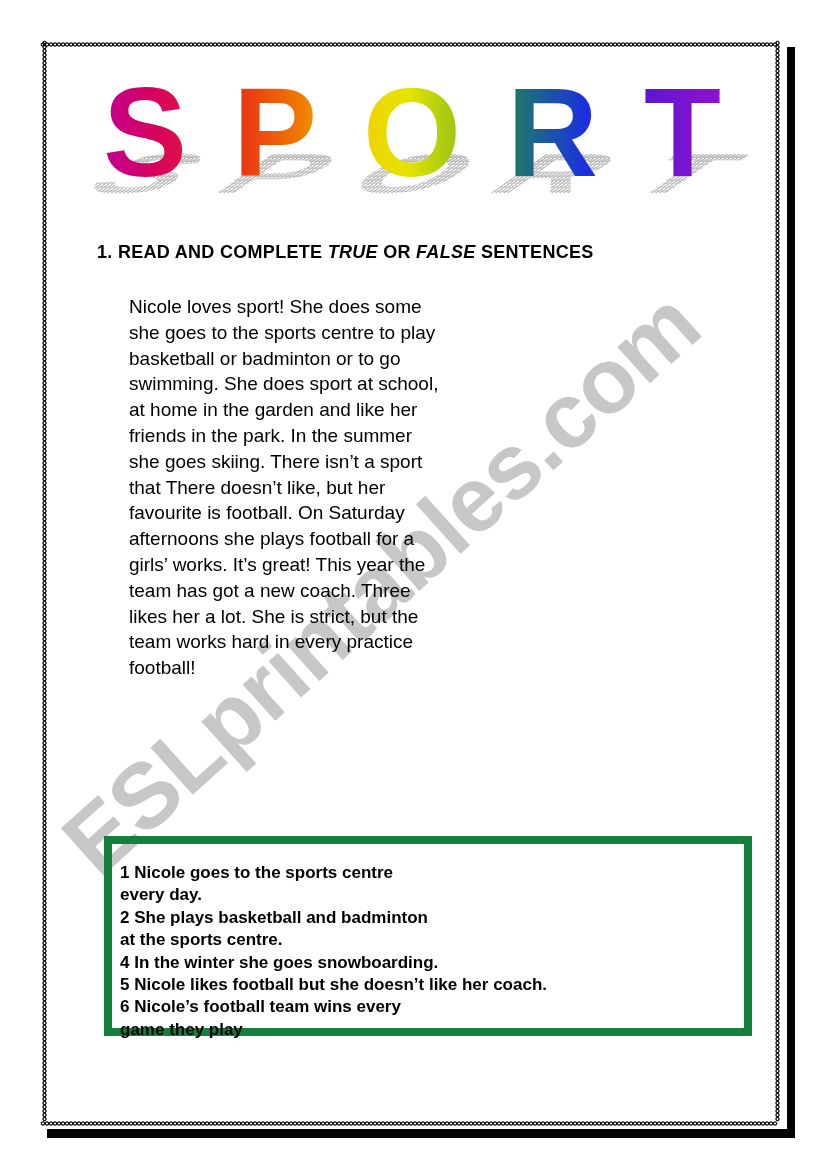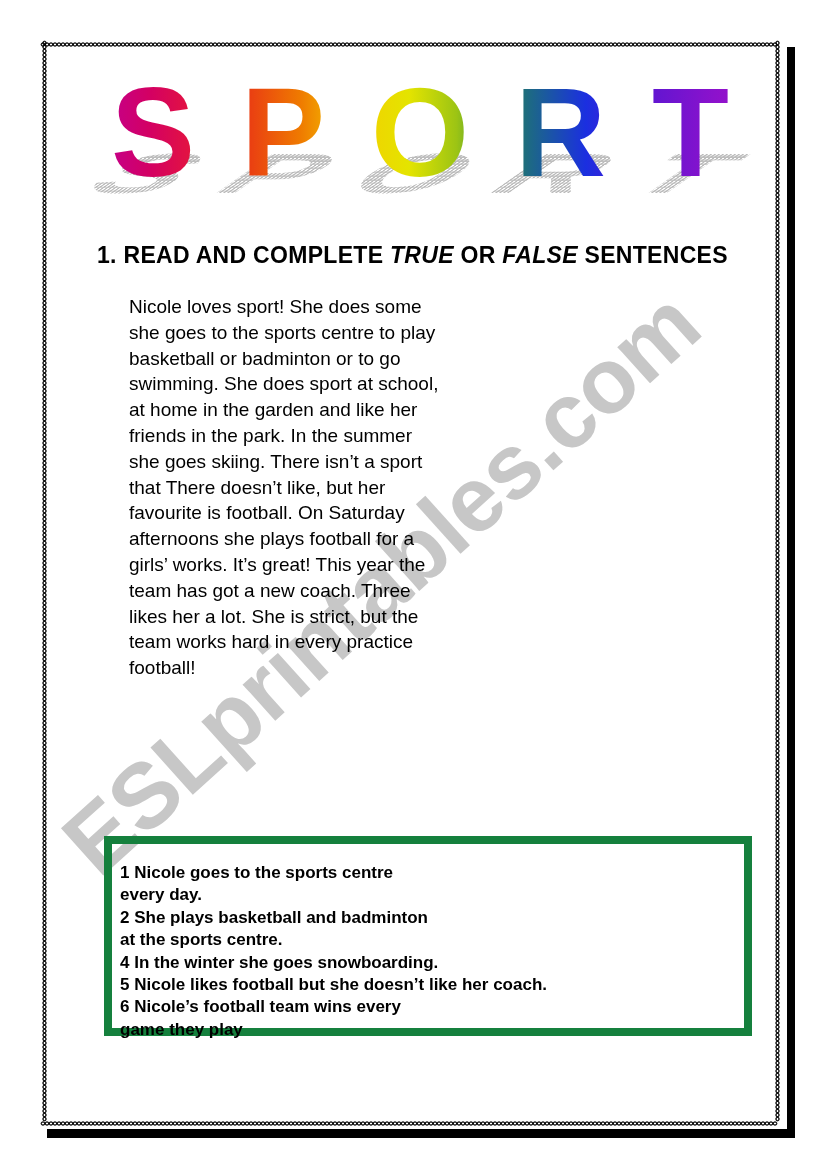--- a/index.html
+++ b/index.html
@@ -12,21 +12,21 @@
   .shadow-bottom{position:absolute;left:47px;top:1129px;width:748px;height:9px;background:#000;}
   .border-svg{position:absolute;left:0;top:0;z-index:1;}
   
   .watermark{
     position:absolute;left:108px;top:798px;z-index:0;
     font-size:92px;font-weight:bold;line-height:1;letter-spacing:-1px;
     transform-origin:0 100%;transform:rotate(-42deg);
     white-space:nowrap;user-select:none;
   }
   
-  .wordart-wrap{position:absolute;left:103px;top:70px;z-index:2;width:680px;height:130px;text-align:center;}
+  .wordart-wrap{position:absolute;left:103px;top:70px;z-index:2;width:680px;height:130px;}
   .wordart, .wordart-shadow{
     margin:0;font-size:126px;font-weight:bold;line-height:1;letter-spacing:46px;
     white-space:nowrap;font-family:"Liberation Sans",sans-serif;
   }
   .wordart{
     position:relative;z-index:2;
     color:transparent;
     -webkit-background-clip:text;background-clip:text;
   }
   .wordart-shadow{
@@ -35,21 +35,21 @@
     background-image:
       repeating-linear-gradient(0deg,#8e8e8e 0 1px,rgba(0,0,0,0) 1px 3px),
       repeating-linear-gradient(90deg,#8e8e8e 0 2px,rgba(0,0,0,0) 2px 4px);
     -webkit-background-clip:text;background-clip:text;
     transform-origin:0 114px;
     transform:translate(-30px,13px) skewX(-55deg) scaleY(0.45);
   }
   
   .heading{
     position:absolute;left:97px;top:242px;z-index:2;margin:0;
-    font-size:23px;font-weight:bold;letter-spacing:.3px;white-space:nowrap;
+    font-size:18px;font-weight:bold;letter-spacing:.3px;white-space:nowrap;
   }
   .heading em{font-style:italic;}
   
   .passage{position:absolute;left:97px;top:294px;z-index:2;margin-left:32px;}
   .passage-line{font-size:19px;line-height:25.8px;white-space:pre;}
   
   .statements-box{
     position:absolute;left:104px;top:836px;z-index:2;
     width:648px;height:200px;border:8px solid #15803d;box-sizing:border-box;
     padding:18px 6px 0 8px;background:transparent;

